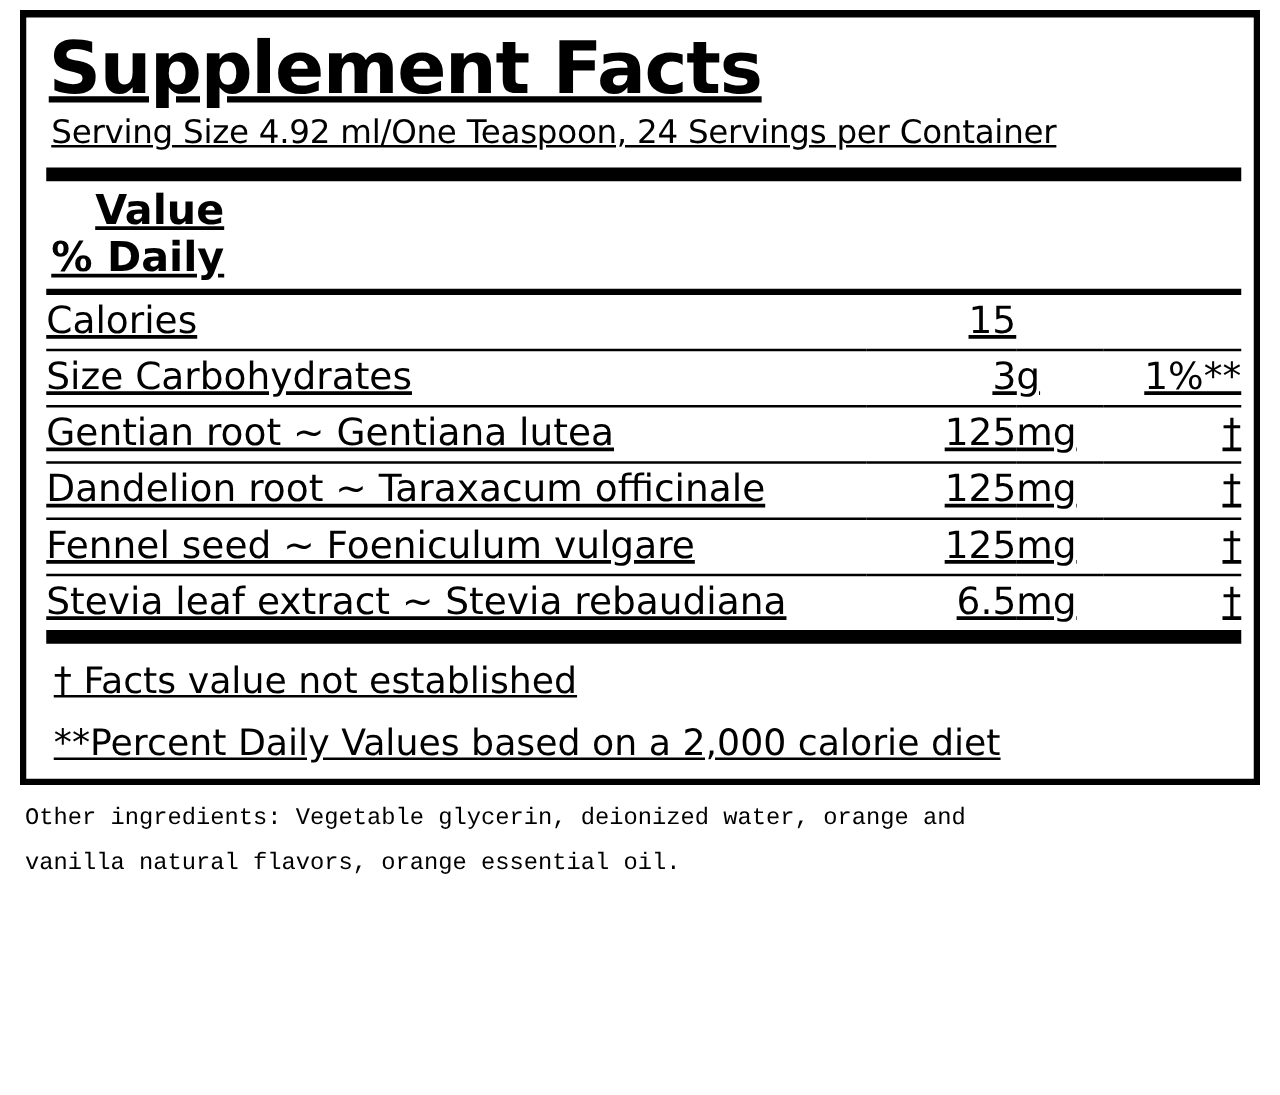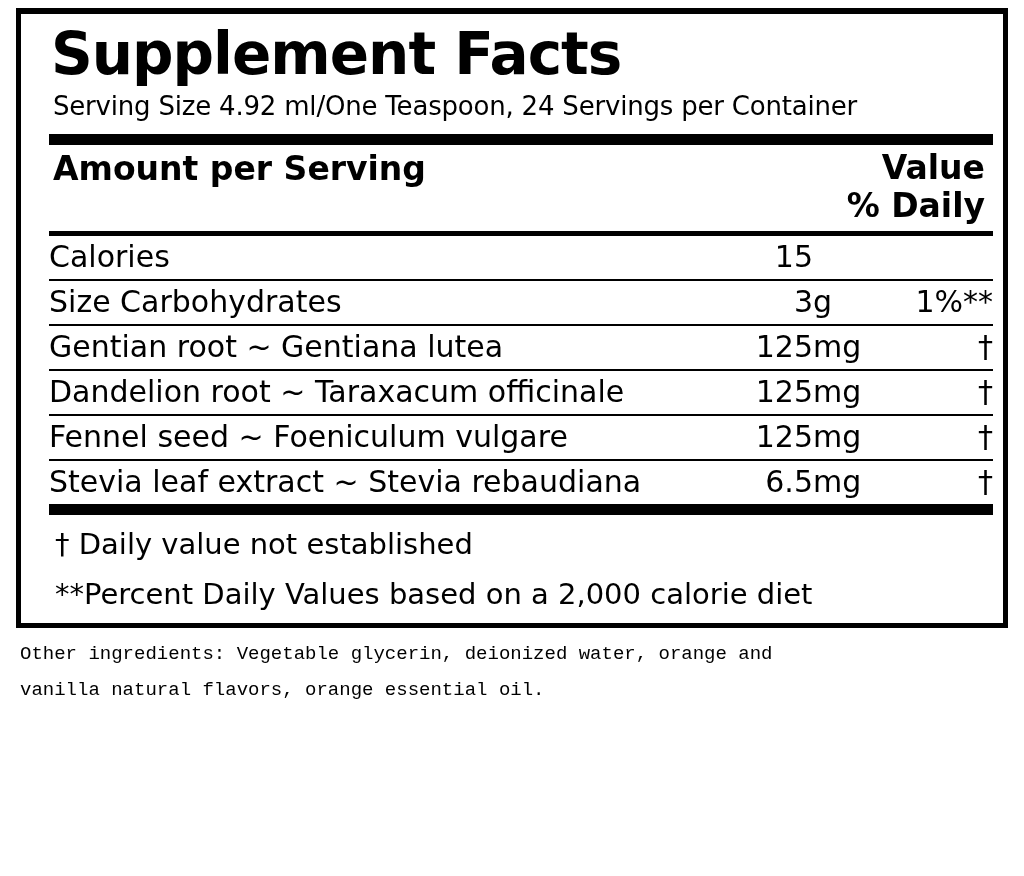--- a/index.html
+++ b/index.html
@@ -27,21 +27,22 @@
   .facts-box {
     box-sizing: border-box;
     border: 5px solid #000;
     border-top-width: 6px;
     padding: 0;
     width: 992px;
     margin: 0 auto;
   }
 
   .inner {
-    padding: 6px 10px 0 28px;
+    padding: 6px 10px 0 16px;
+    text-decoration: underline;
   }
 
   .title {
     font-family: "DejaVu Sans", sans-serif;
     font-weight: bold;
     font-size: 58px;
     line-height: 64px;
     letter-spacing: -1px;
     margin: 2px 0 2px 2px;
   }
@@ -146,21 +147,20 @@
   <div class="facts-box">
     <div class="inner">
 
       <div class="title">Supplement Facts</div>
 
       <div class="serving">Serving Size 4.92 ml/One Teaspoon, 24 Servings per Container</div>
 
       <div class="rule-thick"></div>
 
       <div class="amount-head">
-        <div class="left">Amount per Serving</div>
         <div class="right">
           <div>Value</div>
           <div>% Daily</div>
         </div>
       </div>
 
       <div class="rule-medium"></div>
 
       <table class="facts">
         <tbody>
@@ -199,21 +199,21 @@
             <td class="amt">6.5</td>
             <td class="unit">mg</td>
             <td class="dv dagger">†</td>
           </tr>
         </tbody>
       </table>
 
       <div class="rule-thick"></div>
 
       <div class="footnotes">
-        <div class="fn1">†  Daily value not established</div>
+        <div class="fn1">†  Facts value not established</div>
         <div class="fn2">**Percent Daily Values based on a 2,000 calorie diet</div>
       </div>
 
     </div>
   </div>
 
   <div class="other">Other ingredients: Vegetable glycerin, deionized water, orange and
 vanilla natural flavors, orange essential oil.</div>
 
 </div>

